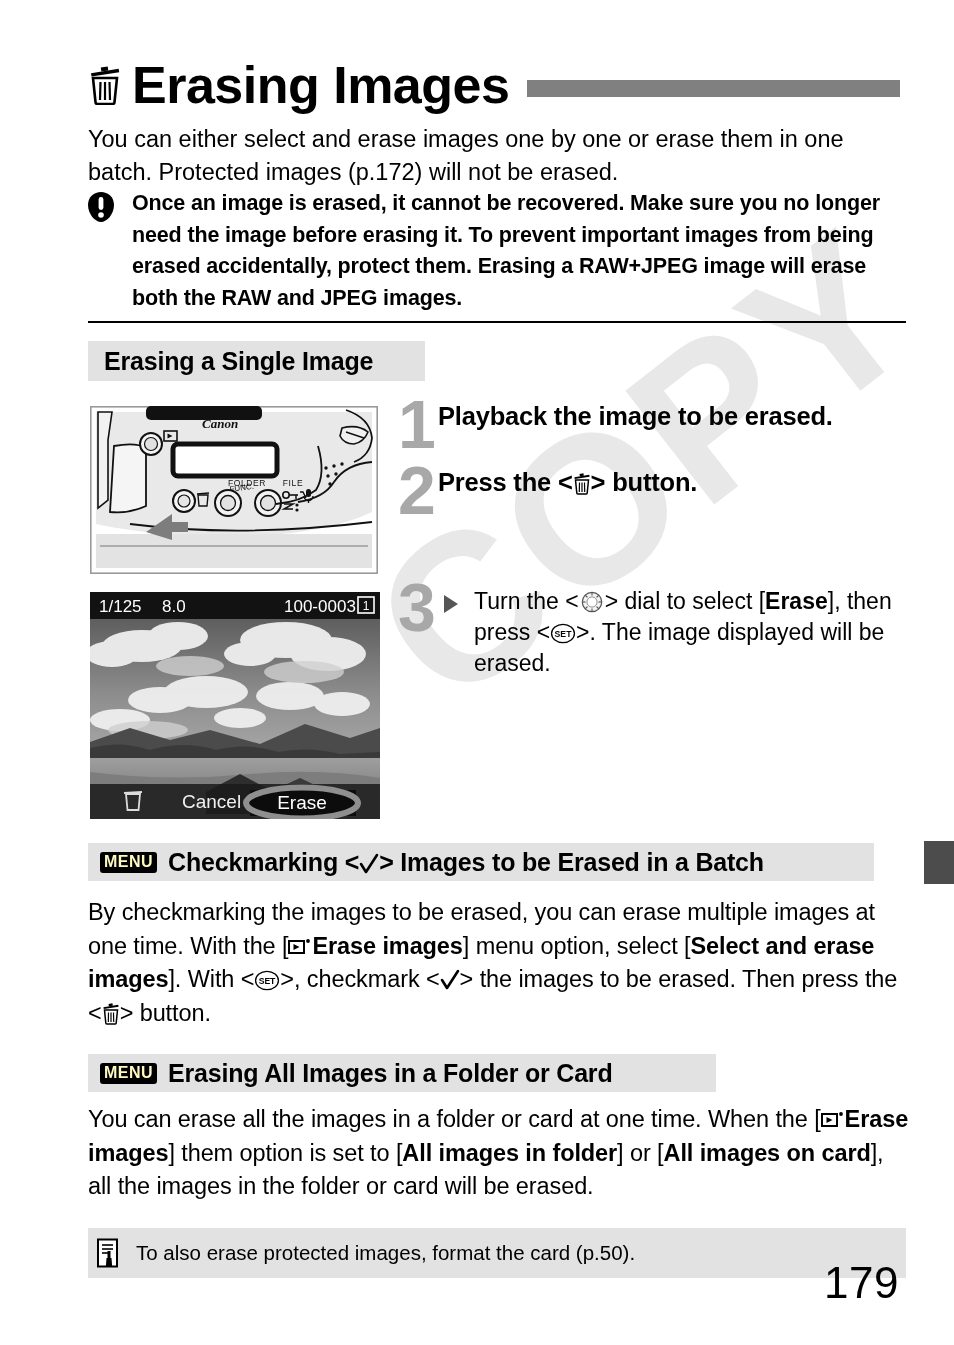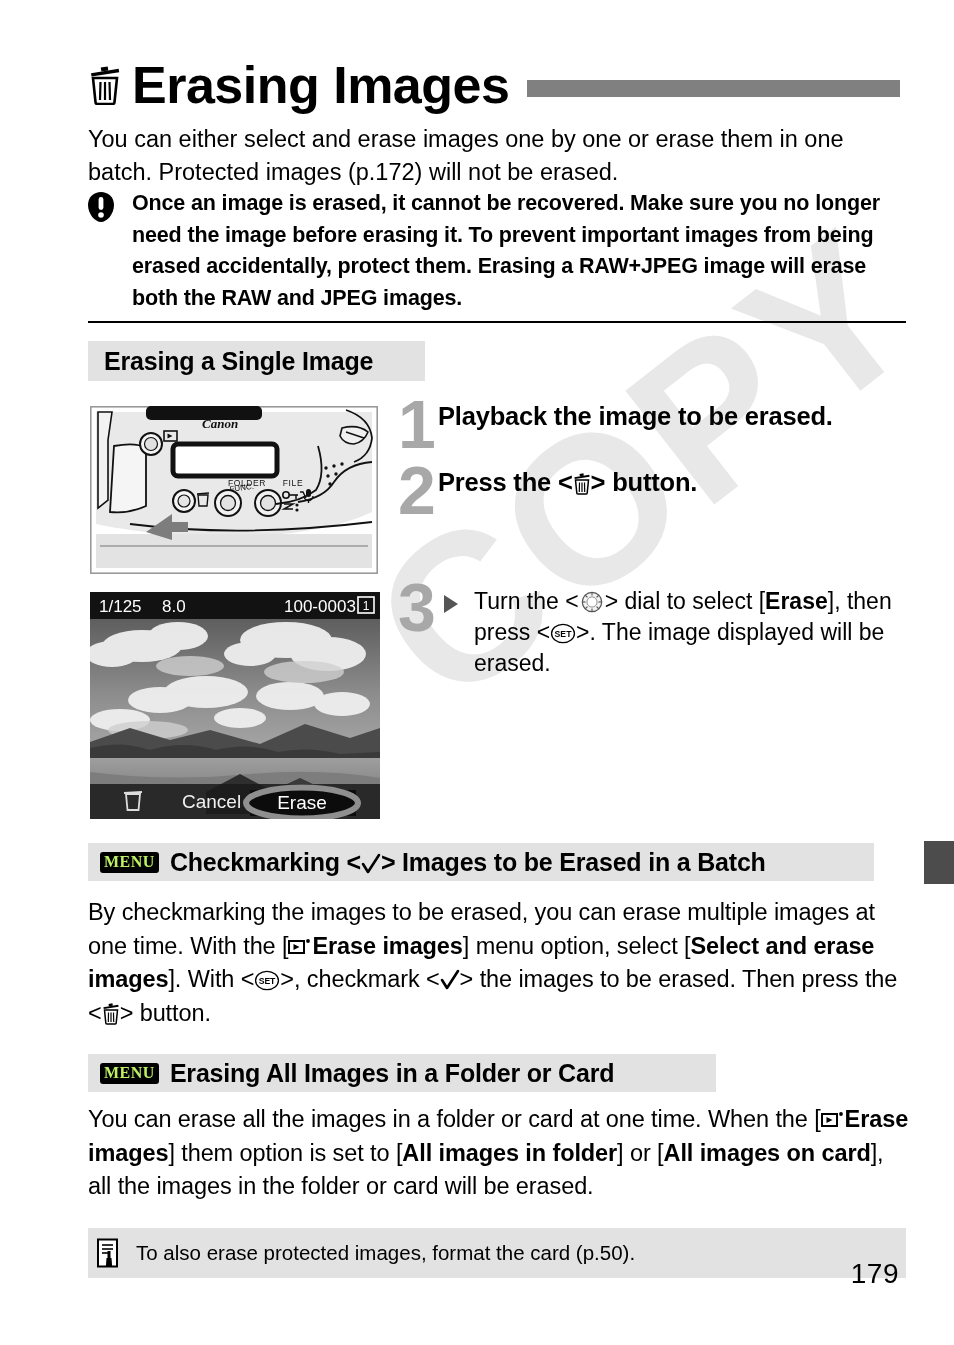--- a/index.html
+++ b/index.html
@@ -114,29 +114,29 @@
     white-space: nowrap;
     letter-spacing: -0.2px;
   }
   #sec-single { left: 88px; top: 341px; width: 337px; height: 40px; padding-left: 16px; }
   #sec-check  { left: 88px; top: 843px; width: 786px; height: 38px; padding-left: 12px; }
   #sec-all    { left: 88px; top: 1054px; width: 628px; height: 38px; padding-left: 12px; }
 
   .menu-badge {
     display: inline-block;
     background: #000;
-    color: #bef264;
+    color: #fef9c3;
     font-size: 16px;
     font-weight: bold;
     letter-spacing: 0.5px;
     padding: 2px 4px 3px 4px;
     border-radius: 3px;
     line-height: 1;
     margin-right: 11px;
-    font-family: Liberation Serif, serif;
+    font-family: Liberation Sans, sans-serif;
   }
 
   
   .cam-fig {
     position: absolute;
     left: 90px;
     top: 406px;
     width: 288px;
     height: 168px;
   }
@@ -221,21 +221,21 @@
     margin-left: 16px;
     font-size: 20.5px;
     line-height: 26px;
   }
 
   
   .pageno {
     position: absolute;
     right: 55px;
     top: 1258px;
-    font-size: 28px;
+    font-size: 44px;
     font-weight: normal;
     letter-spacing: 0.5px;
   }
 
   
   .edge-tab {
     position: absolute;
     right: 0;
     top: 841px;
     width: 30px;

